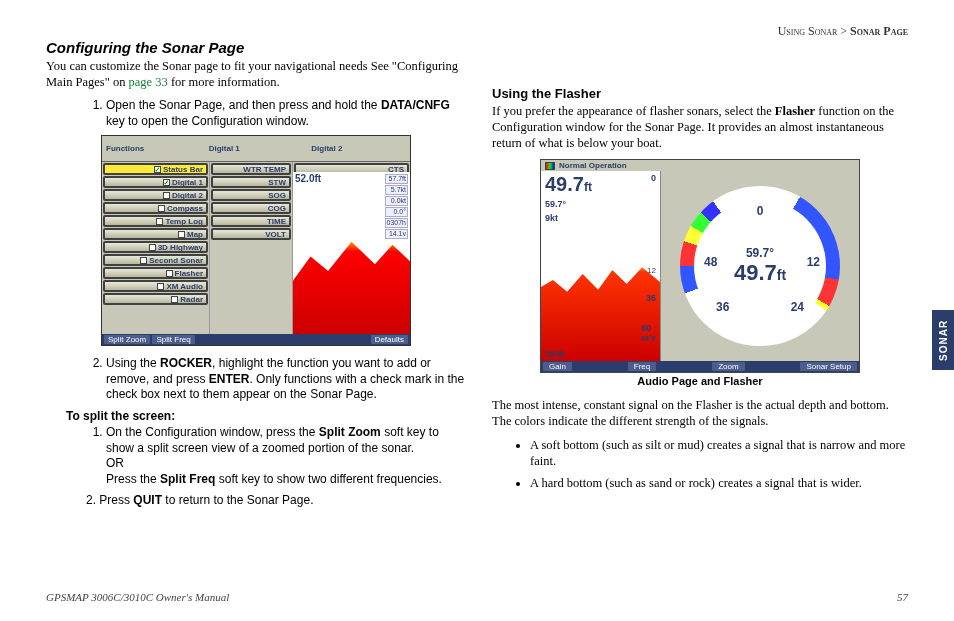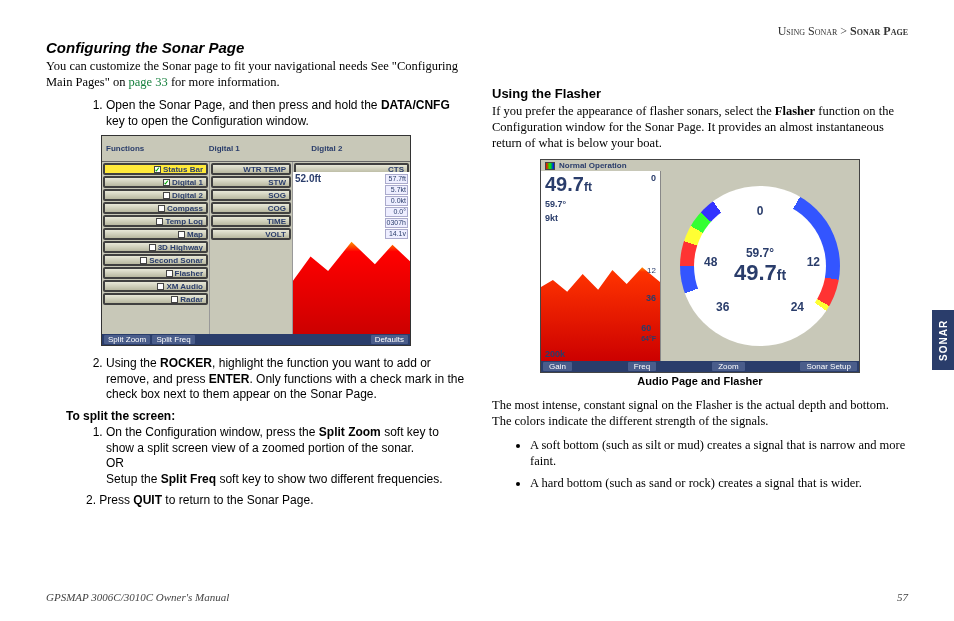--- a/index.html
+++ b/index.html
@@ -314,21 +314,21 @@
         </li>
       </ol>
     </div>
 
     <div class="indent-block">
       <div class="subhead">To split the screen:</div>
       <ol class="num">
         <li>
           <span>On the Configuration window, press the </span><b>Split Zoom</b><span> soft key to show a split screen view of a zoomed portion of the sonar.</span><br>
           <span>OR</span><br>
-          <span>Setup the </span><b>Split Freq</b><span> soft key to show two different frequencies.</span>
+          <span>Press the </span><b>Split Freq</b><span> soft key to show two different frequencies.</span>
         </li>
       </ol>
       <div class="para-arial" style="margin-left:20px;">
         <span>2. Press </span><b>QUIT</b><span> to return to the Sonar Page.</span>
       </div>
     </div>
   </div>
 
   <div class="col col-right">
     <div class="subhead" style="font-size:13px;margin-top:47px;">Using the Flasher</div>

